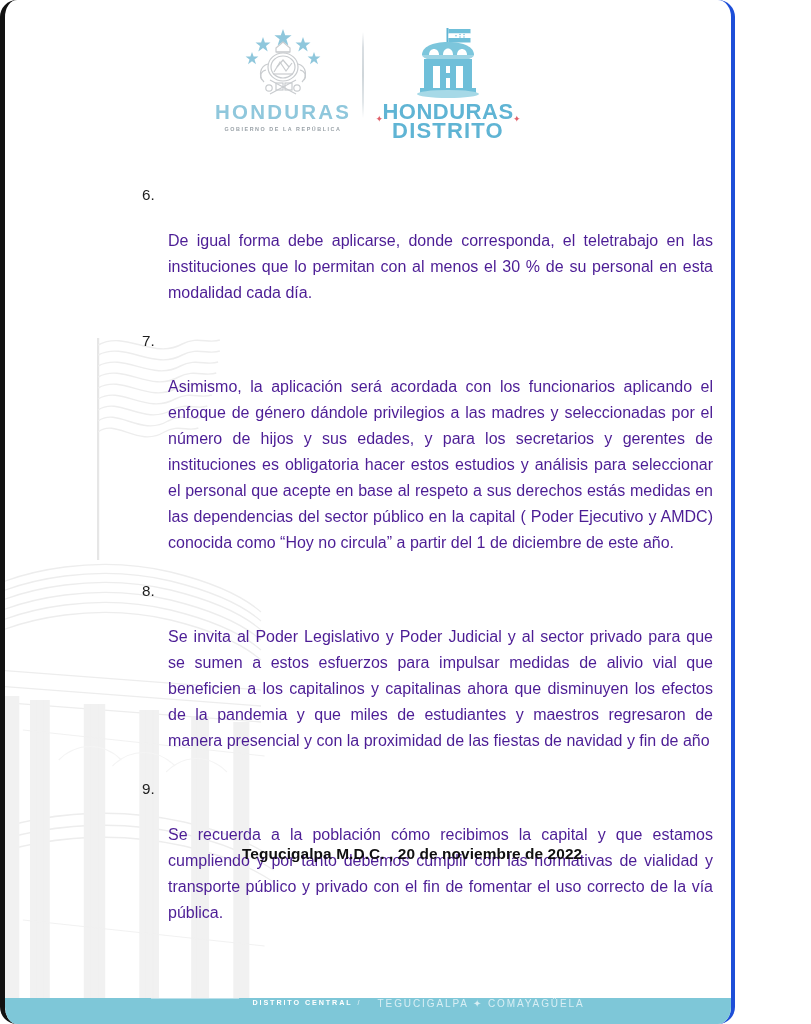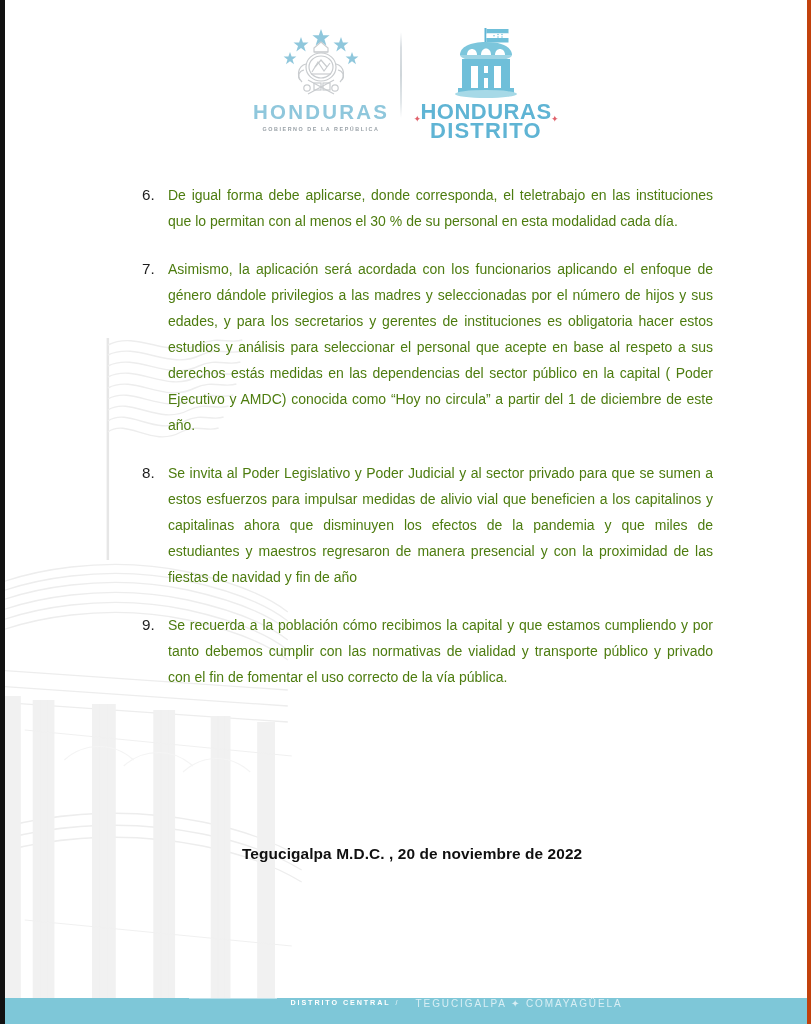--- a/index.html
+++ b/index.html
@@ -5,27 +5,28 @@
   html, body {
     margin: 0;
     padding: 0;
     background: #ffffff;
   }
   body {
     font-family: "Liberation Sans", sans-serif;
   }
   .page {
     position: relative;
-    width: 811px;
+    width: 735px;
     height: 1024px;
     overflow: hidden;
     background: #ffffff;
     box-sizing: border-box;
     border-left: 5px solid #111111;
-    border-right: 4px solid #c2410c;
+    border-right: 4px solid #1d4ed8;
+    border-radius: 17px;
   }
 
   
   .watermark {
     position: absolute;
     left: 0;
     top: 0;
     width: 100%;
     height: 100%;
     pointer-events: none;
@@ -121,26 +122,27 @@
   .item + .item { margin-top: 18px; }
   .item-num {
     width: 26px;
     flex: 0 0 26px;
     font-size: 15.2px;
     color: #1d1d1d;
     line-height: 26px;
   }
   .item-text {
     flex: 1 1 auto;
-    font-size: 14px;
+    font-size: 16px;
     line-height: 26px;
-    color: #4d7c0f;
+    color: #4c1d95;
     text-align: justify;
     text-justify: inter-word;
     hyphens: none;
+    margin-top: 46px;
   }
 
   .signature {
     position: absolute;
     left: 237px;
     top: 845px;
     font-size: 15.4px;
     font-weight: bold;
     color: #101010;
     letter-spacing: 0.1px;

